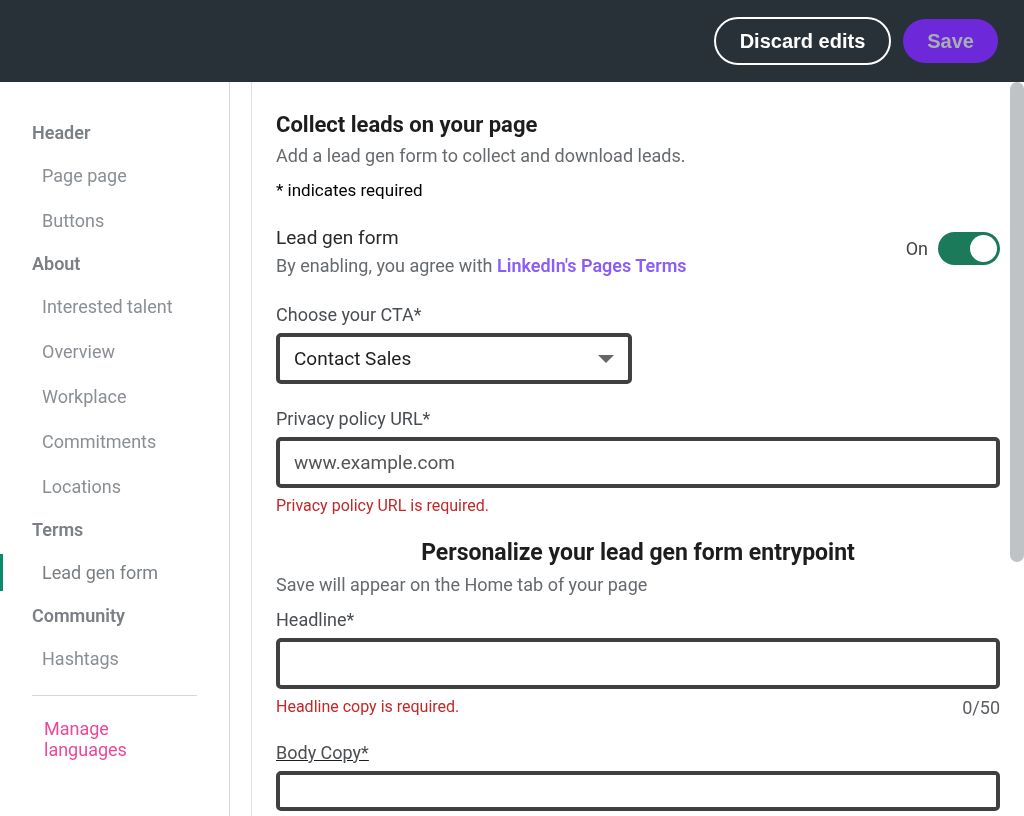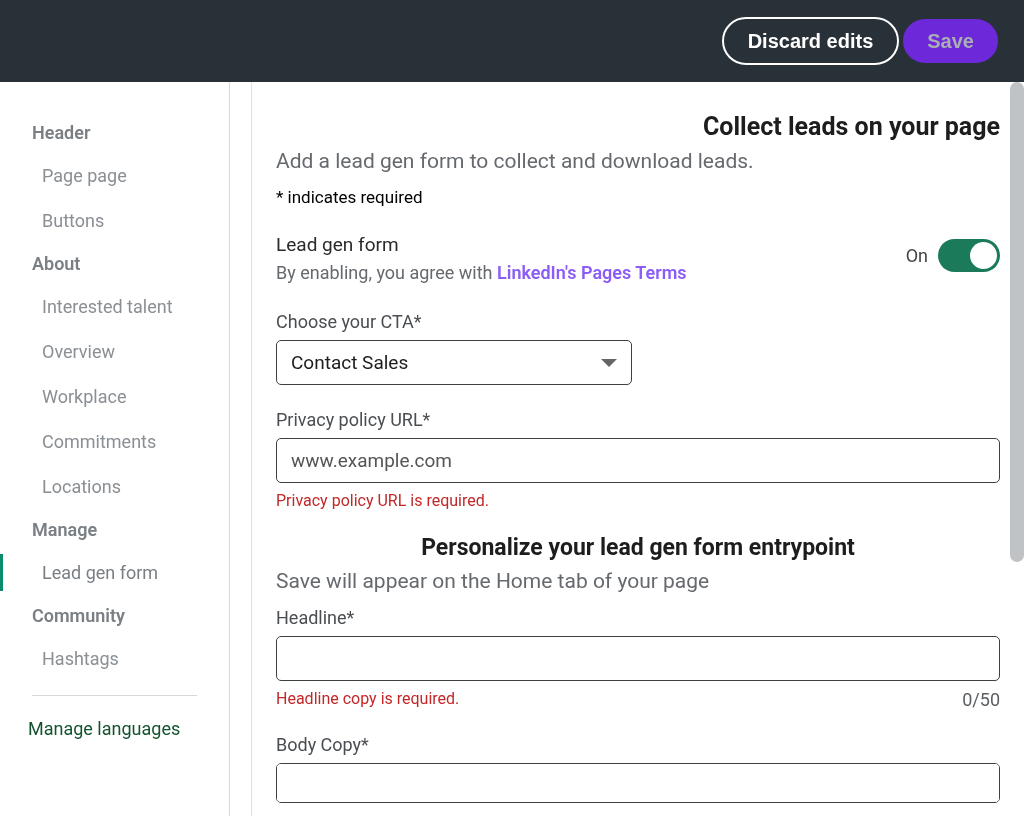--- a/index.html
+++ b/index.html
@@ -14,21 +14,21 @@
   }
 
   
   .topbar {
     height: 82px;
     background: #293138;
     display: flex;
     align-items: center;
     justify-content: flex-end;
     padding: 0 26px;
-    gap: 4px;
+    gap: 12px;
   }
   .btn {
     font-size: 20px;
     font-weight: 600;
     border-radius: 999px;
     padding: 10px 24px;
     cursor: pointer;
     border: none;
     line-height: 1.2;
   }
@@ -81,47 +81,46 @@
     bottom: 4px;
     width: 3px;
     background: #0a8c6c;
   }
   .divider {
     border-top: 1px solid #d8d8d8;
     margin: 14px 32px 4px 32px;
   }
   .manage-langs {
     font-size: 18px;
-    color: #14532d;
-    padding: 18px 28px;
+    color: #ec4899;
+    padding: 18px 44px;
     cursor: pointer;
   }
 
   
   .gap {
     width: 22px;
     background: #fff;
     flex: 0 0 22px;
     border-right: 1px solid #e0e0e0;
   }
   .main {
     flex: 1;
     padding: 30px 24px 24px 24px;
     overflow-y: auto;
     position: relative;
   }
 
   .main h1 {
-    font-size: 25px;
+    font-size: 22px;
     font-weight: 700;
     margin-bottom: 8px;
-    text-align: right;
   }
   .subtitle {
-    font-size: 21px;
+    font-size: 18px;
     color: #666a6e;
     margin-bottom: 14px;
   }
   .required-note {
     font-size: 17px;
     color: #000000;
     margin-bottom: 26px;
   }
 
   
@@ -178,21 +177,21 @@
   }
 
   
   .field-group { margin-bottom: 24px; }
   .field-label {
     font-size: 18px;
     color: #4a4e52;
     margin-bottom: 8px;
   }
   .select, .text-input, .textarea {
-    border: 1px solid #404040;
+    border: 4px solid #404040;
     border-radius: 5px;
     font-size: 19px;
     padding: 10px 14px;
     background: #fff;
     font-family: inherit;
     color: #1d1d1d;
   }
   .select {
     width: 356px;
     display: flex;
@@ -264,21 +263,21 @@
     <div class="nav-item">Page page</div>
     <div class="nav-item">Buttons</div>
 
     <div class="nav-section-title">About</div>
     <div class="nav-item">Interested talent</div>
     <div class="nav-item">Overview</div>
     <div class="nav-item">Workplace</div>
     <div class="nav-item">Commitments</div>
     <div class="nav-item">Locations</div>
 
-    <div class="nav-section-title">Manage</div>
+    <div class="nav-section-title">Terms</div>
     <div class="nav-item active">Lead gen form</div>
 
     <div class="nav-section-title">Community</div>
     <div class="nav-item">Hashtags</div>
 
     <div class="divider"></div>
     <div class="manage-langs">Manage languages</div>
   </nav>
 
   <div class="gap"></div>
@@ -323,21 +322,21 @@
 
     <div class="field-group">
       <div class="field-label">Headline*</div>
       <input type="text" class="text-input" style="">
       <div class="counter-row">
         <div class="error-msg" style="margin-top:0">Headline copy is required.</div>
         <div class="counter">0/50</div>
       </div>
     </div>
 
-    <div class="field-group" style="margin-bottom:12px;">
+    <div class="field-group" style="margin-bottom:12px;text-decoration:underline;">
       <div class="field-label">Body Copy*</div>
       <textarea class="textarea" style=""></textarea>
     </div>
 
   </main>
 </div>
 
 <div class="scrollbar"></div>
 
 </body></html>

